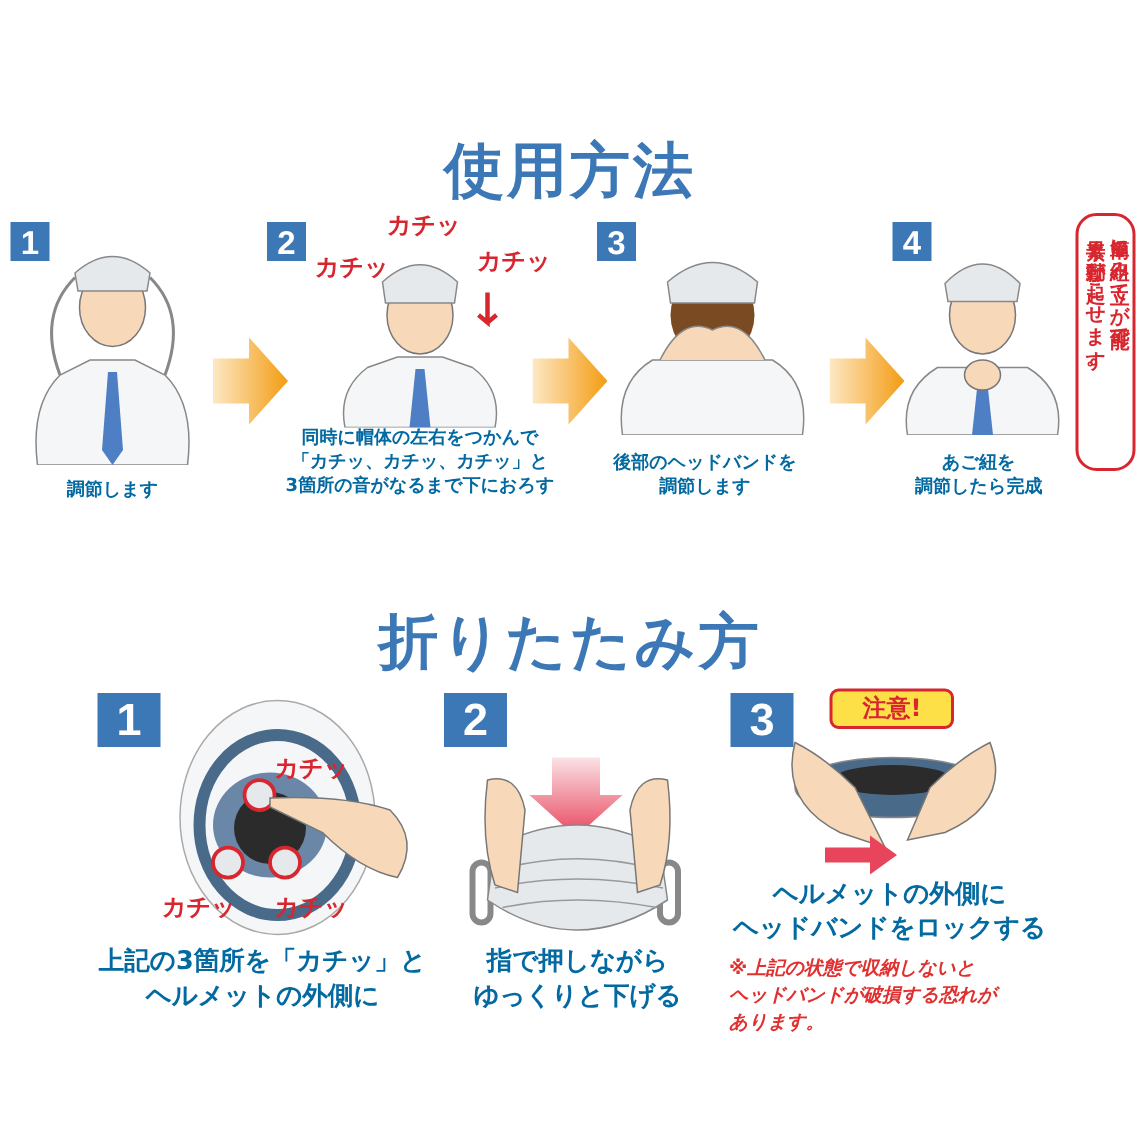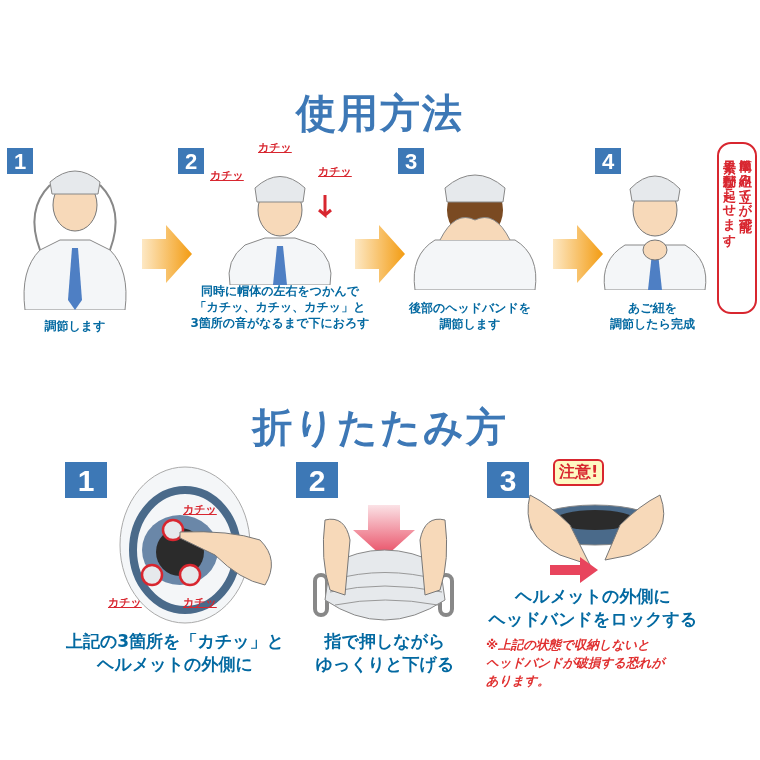--- a/index.html
+++ b/index.html
@@ -6,24 +6,24 @@
   body{width:760px;height:760px;position:relative;overflow:hidden;font-family:"DejaVu Sans",sans-serif;color:#333;}
   .abs{position:absolute;}
   .title{font-weight:bold;color:#3d78b6;font-size:40px;letter-spacing:2px;text-align:center;}
   .badge{background:#3d78b6;color:#fff;font-weight:bold;font-family:"Liberation Sans",sans-serif;text-align:center;}
   .badge.sm{width:26px;height:26px;line-height:27px;font-size:22px;}
   .badge.lg{width:42px;height:36px;line-height:37px;font-size:30px;}
   .cap{font-weight:bold;color:#0369a1;text-align:center;line-height:1.35;white-space:pre-line;}
   .cap.sm{font-size:12px;}
   .cap.lg{font-size:17px;text-align:center;}
   .note{color:#e03030;font-size:12.5px;line-height:1.45;white-space:pre-line;font-weight:bold;}
-  .kachi{color:#d8262f;font-size:11px;font-weight:bold;text-decoration:underline;}
+  .kachi{color:#d8262f;font-size:16px;font-weight:bold;}
   .bubble{border:2px solid #d8262f;border-radius:14px;background:#fff;width:36px;height:168px;}
   .bubble-text{writing-mode:vertical-rl;color:#d8262f;font-weight:bold;font-size:13px;line-height:16px;white-space:pre-line;}
-  .chui{border:2px solid #d8262f;border-radius:6px;color:#d8262f;font-weight:bold;font-size:16px;padding:1px 4px;background:#fef9c3;}
+  .chui{border:2px solid #d8262f;border-radius:6px;color:#d8262f;font-weight:bold;font-size:16px;padding:1px 20px;background:#fde047;}
 </style>
 </head>
 <body>
 
 <div class="abs title" style="left:230px;top:86px;width:300px;">使用方法</div>
 
 <div class="abs badge sm" style="left:7px;top:148px;">1</div>
 <svg class="abs" style="left:10px;top:160px;" width="130" height="150">
   <path d="M15 150 Q10 110 30 90 L50 80 L80 80 L100 90 Q120 110 115 150Z" fill="#f4f6f8" stroke="#888"></path>
   <ellipse cx="65" cy="45" rx="22" ry="26" fill="#f7d9b9" stroke="#777"></ellipse>

